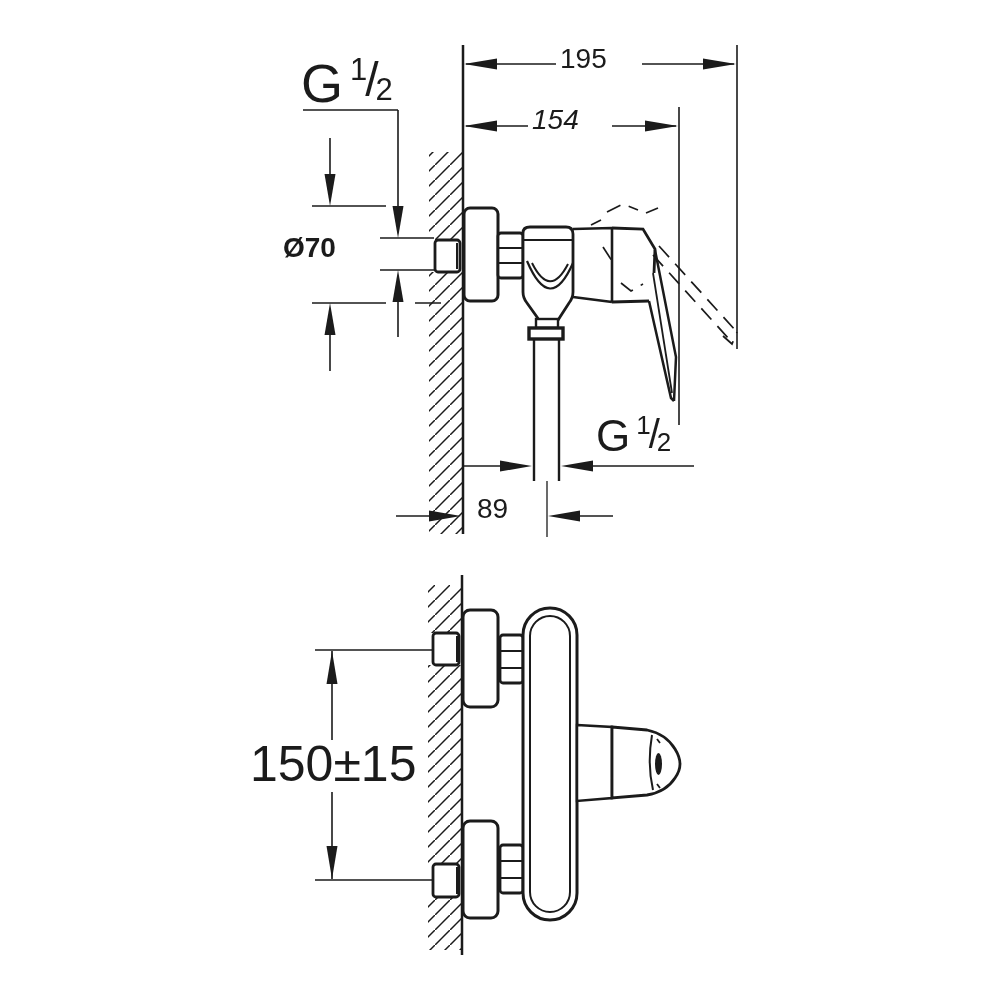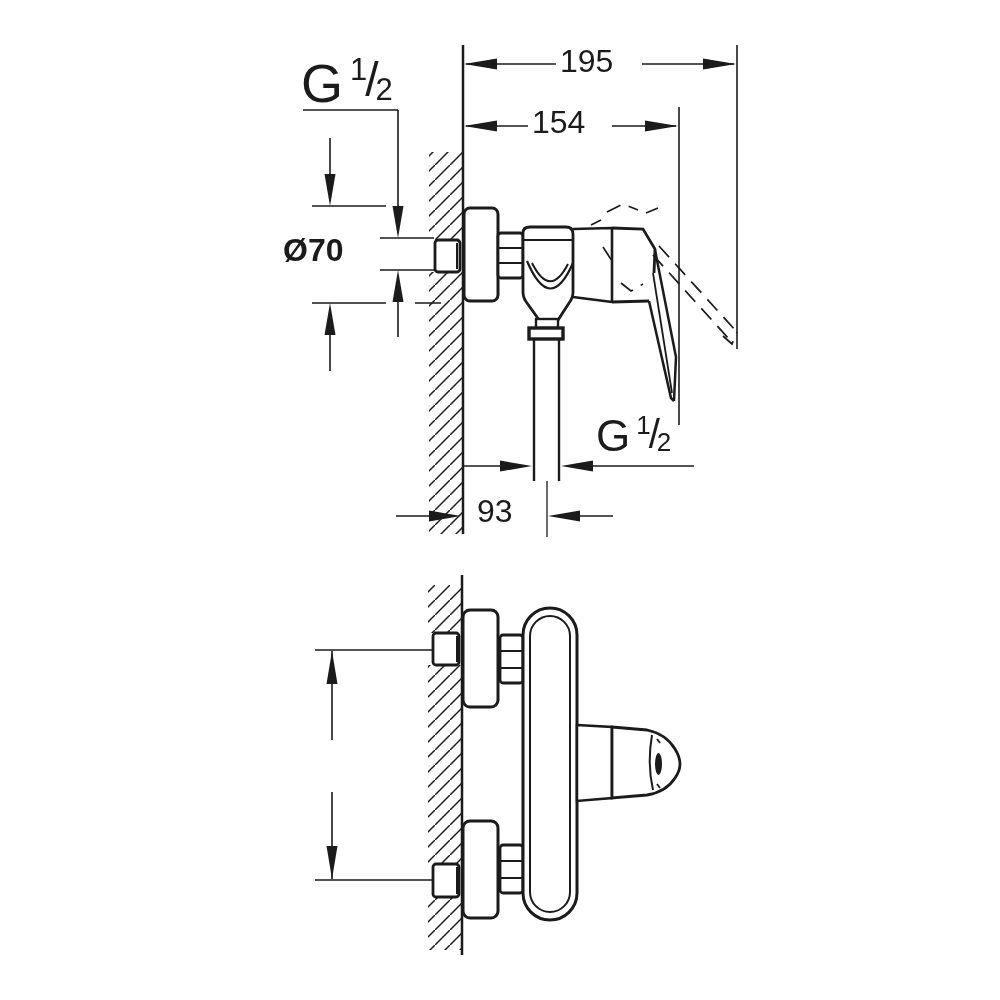--- a/index.html
+++ b/index.html
@@ -1,21 +1,21 @@
 <!DOCTYPE html>
 <html><head>
 <meta charset="utf-8">
 <style>
   html,body{margin:0;padding:0;background:#ffffff;}
   #stage{position:relative;width:1000px;height:1000px;background:#ffffff;overflow:hidden;
          font-family:"Liberation Sans",sans-serif;color:#1b1b1b;}
   #stage svg{position:absolute;left:0;top:0;}
   .dim-label{position:absolute;white-space:nowrap;line-height:1;color:#1b1b1b;
              font-family:"Liberation Sans",sans-serif;}
-  .fs40{font-size:32px;}
+  .fs40{font-size:28px;}
   .fs50{font-size:50px;}
   .gthread{display:inline-flex;align-items:flex-start;}
   .gthread .g{font-size:54px;line-height:1;}
   .gthread .num{font-size:31px;line-height:1;position:relative;top:-2px;margin-left:7px;}
   .gthread .slash{font-size:48px;line-height:1;position:relative;top:0px;margin-left:-2px;}
   .gthread .den{font-size:31px;line-height:1;position:relative;top:18px;margin-left:-3px;}
   .gthread.small .g{font-size:44px;}
   .gthread.small .num{font-size:26px;top:-2px;margin-left:6px;}
   .gthread.small .slash{font-size:40px;}
   .gthread.small .den{font-size:26px;top:15px;}
@@ -156,23 +156,24 @@
 
   <g stroke="#1b1b1b" fill="none" stroke-width="1.6">
     <path d="M315,650 H433 M315,880 H433"></path>
     <path d="M332,651 V740 M332,792 V879"></path>
     <polygon points="332,651 326.5,684 337.5,684" fill="#1b1b1b" stroke="none"></polygon>
     <polygon points="332,879 326.5,846 337.5,846" fill="#1b1b1b" stroke="none"></polygon>
   </g>
 </svg>
 
 <div class="dim-label fs40" style="left:560px;top:45px;">195</div>
-<div class="dim-label fs40" style="left:532px;top:106px;">154</div>
+<div class="dim-label fs40" style="left:532px;top:106px;font-style:italic;">154</div>
 <div class="dim-label fs40" style="left:283px;top:234px;font-weight:bold;">Ø70</div>
-<div class="dim-label fs40" style="left:477px;top:495px;">93</div>
+<div class="dim-label fs40" style="left:477px;top:495px;">89</div>
+<div class="dim-label fs50" style="left:250px;top:739px;">150±15</div>
 
 <div class="dim-label" style="left:301px;top:56px;">
   <span class="gthread">
     <span class="g">G</span>
     <span class="num">1</span>
     <span class="slash">/</span>
     <span class="den">2</span>
   </span>
 </div>
 

